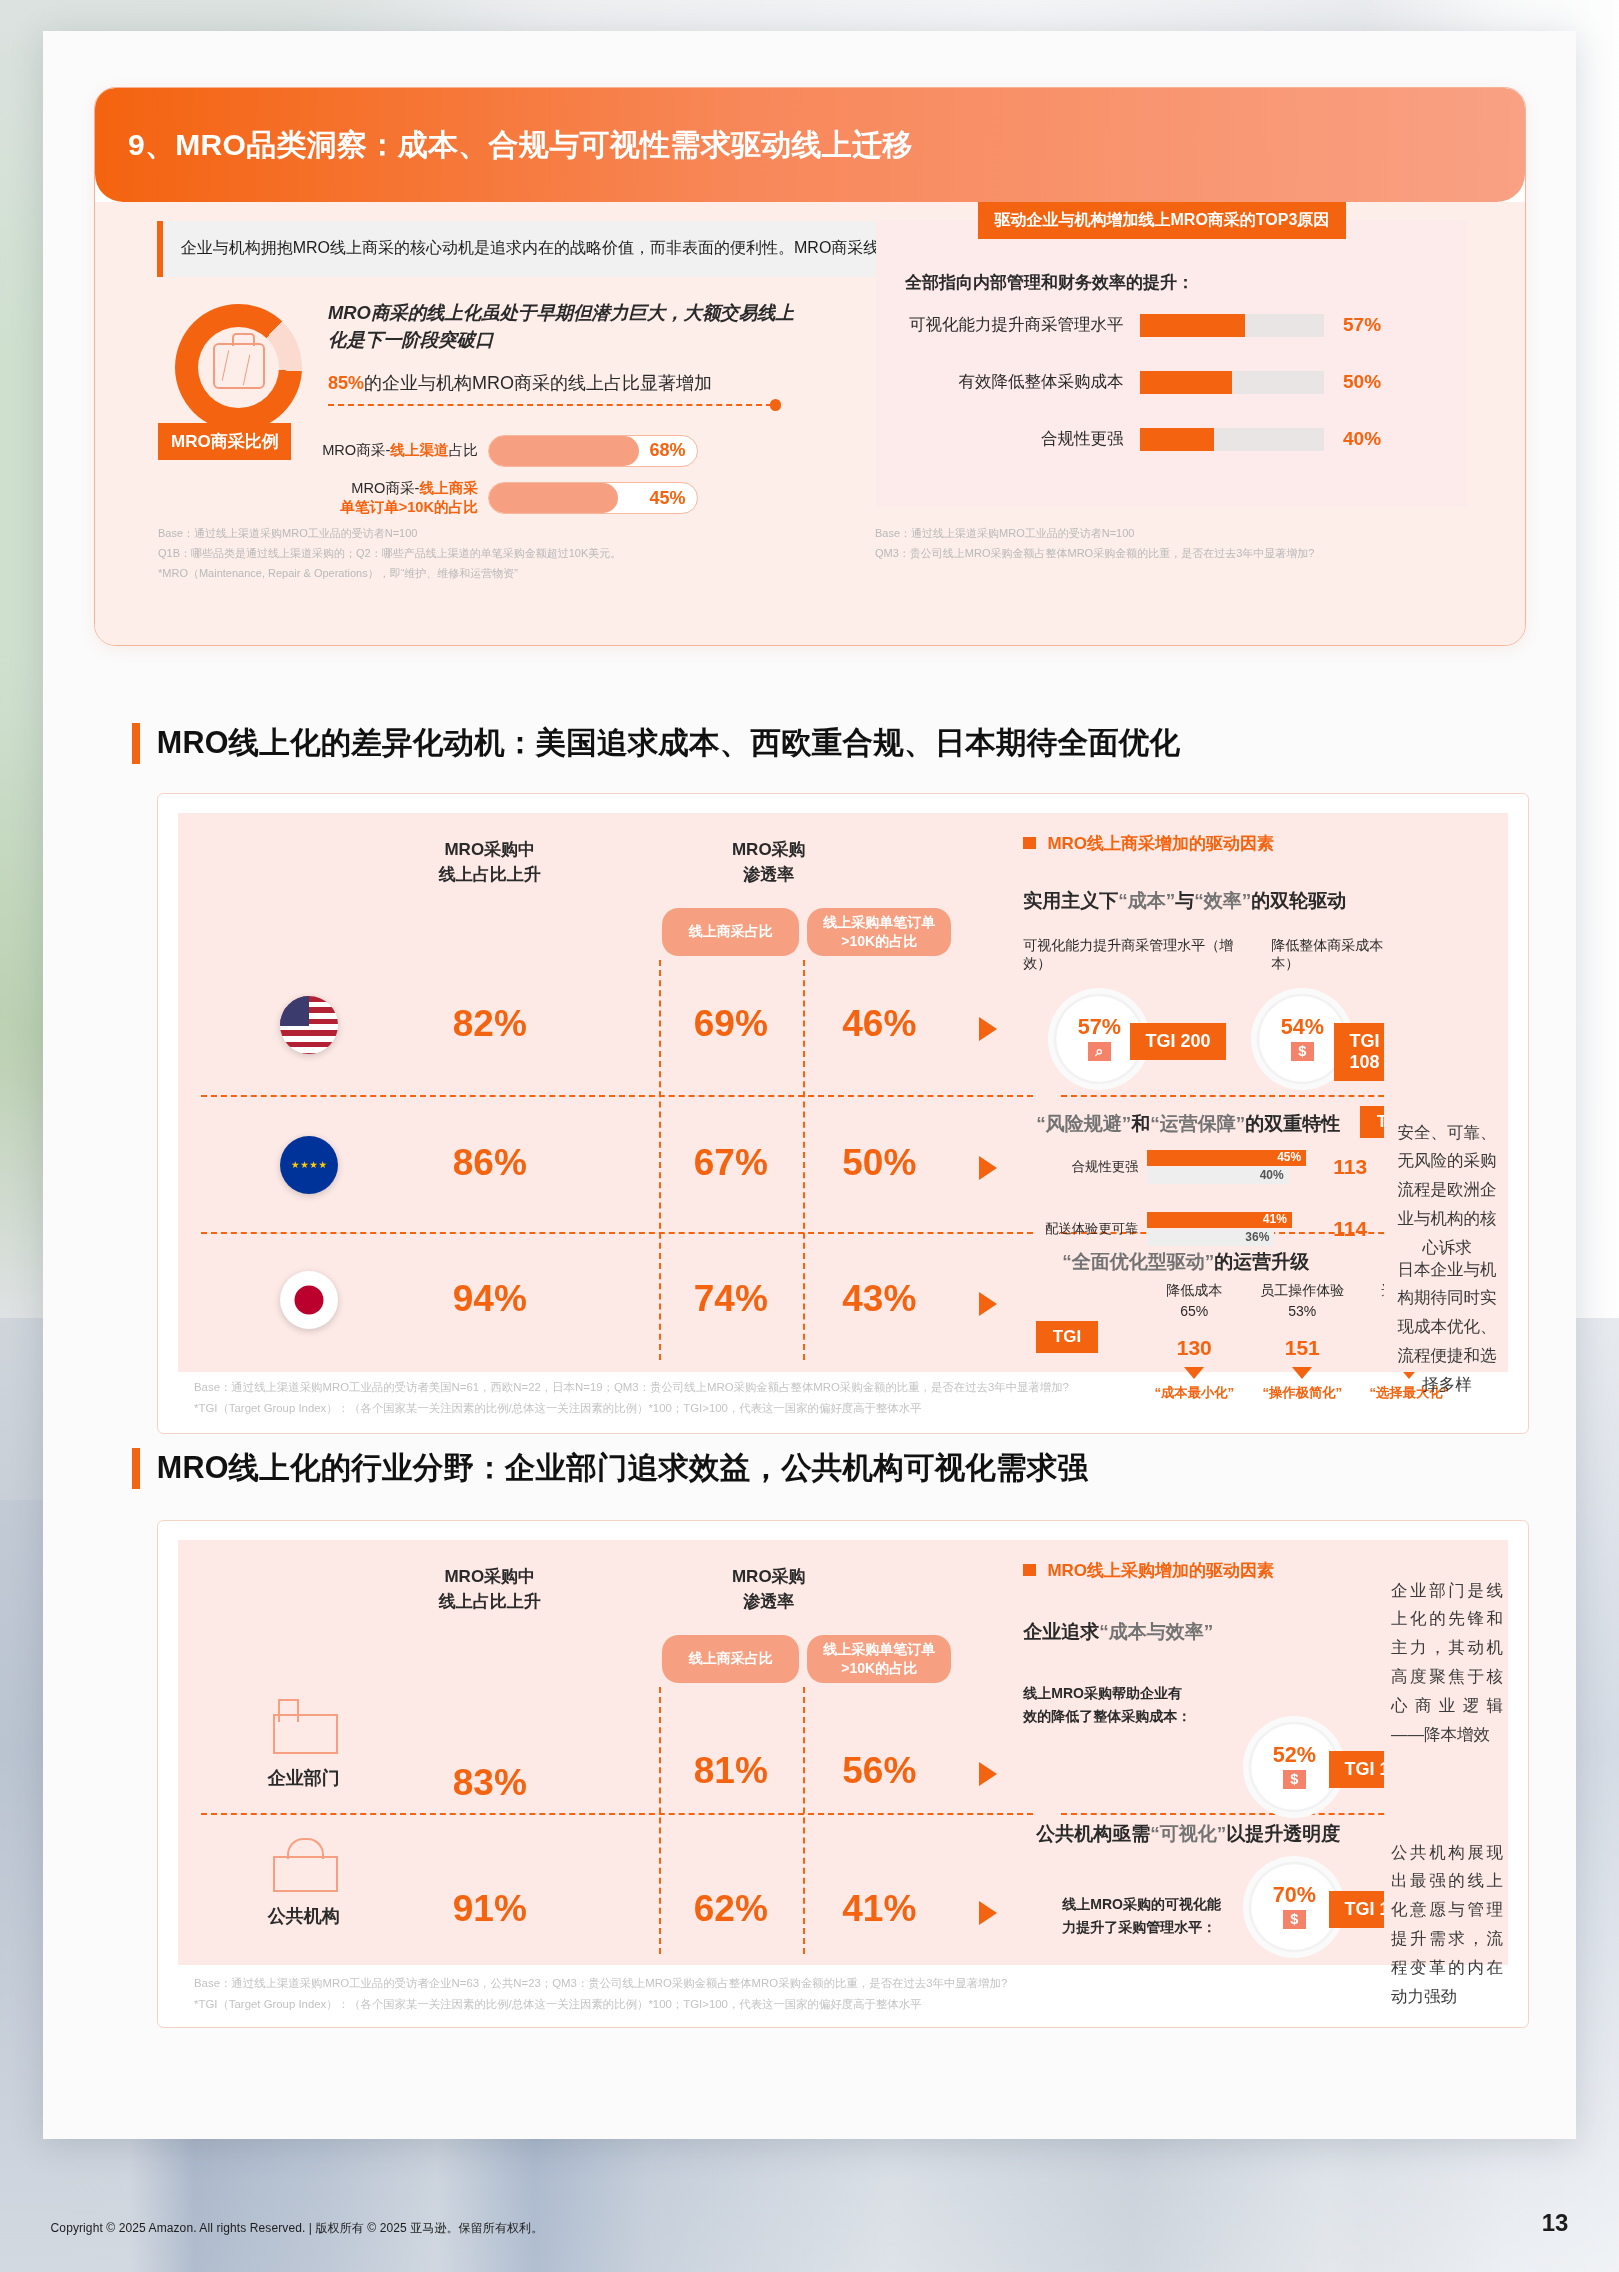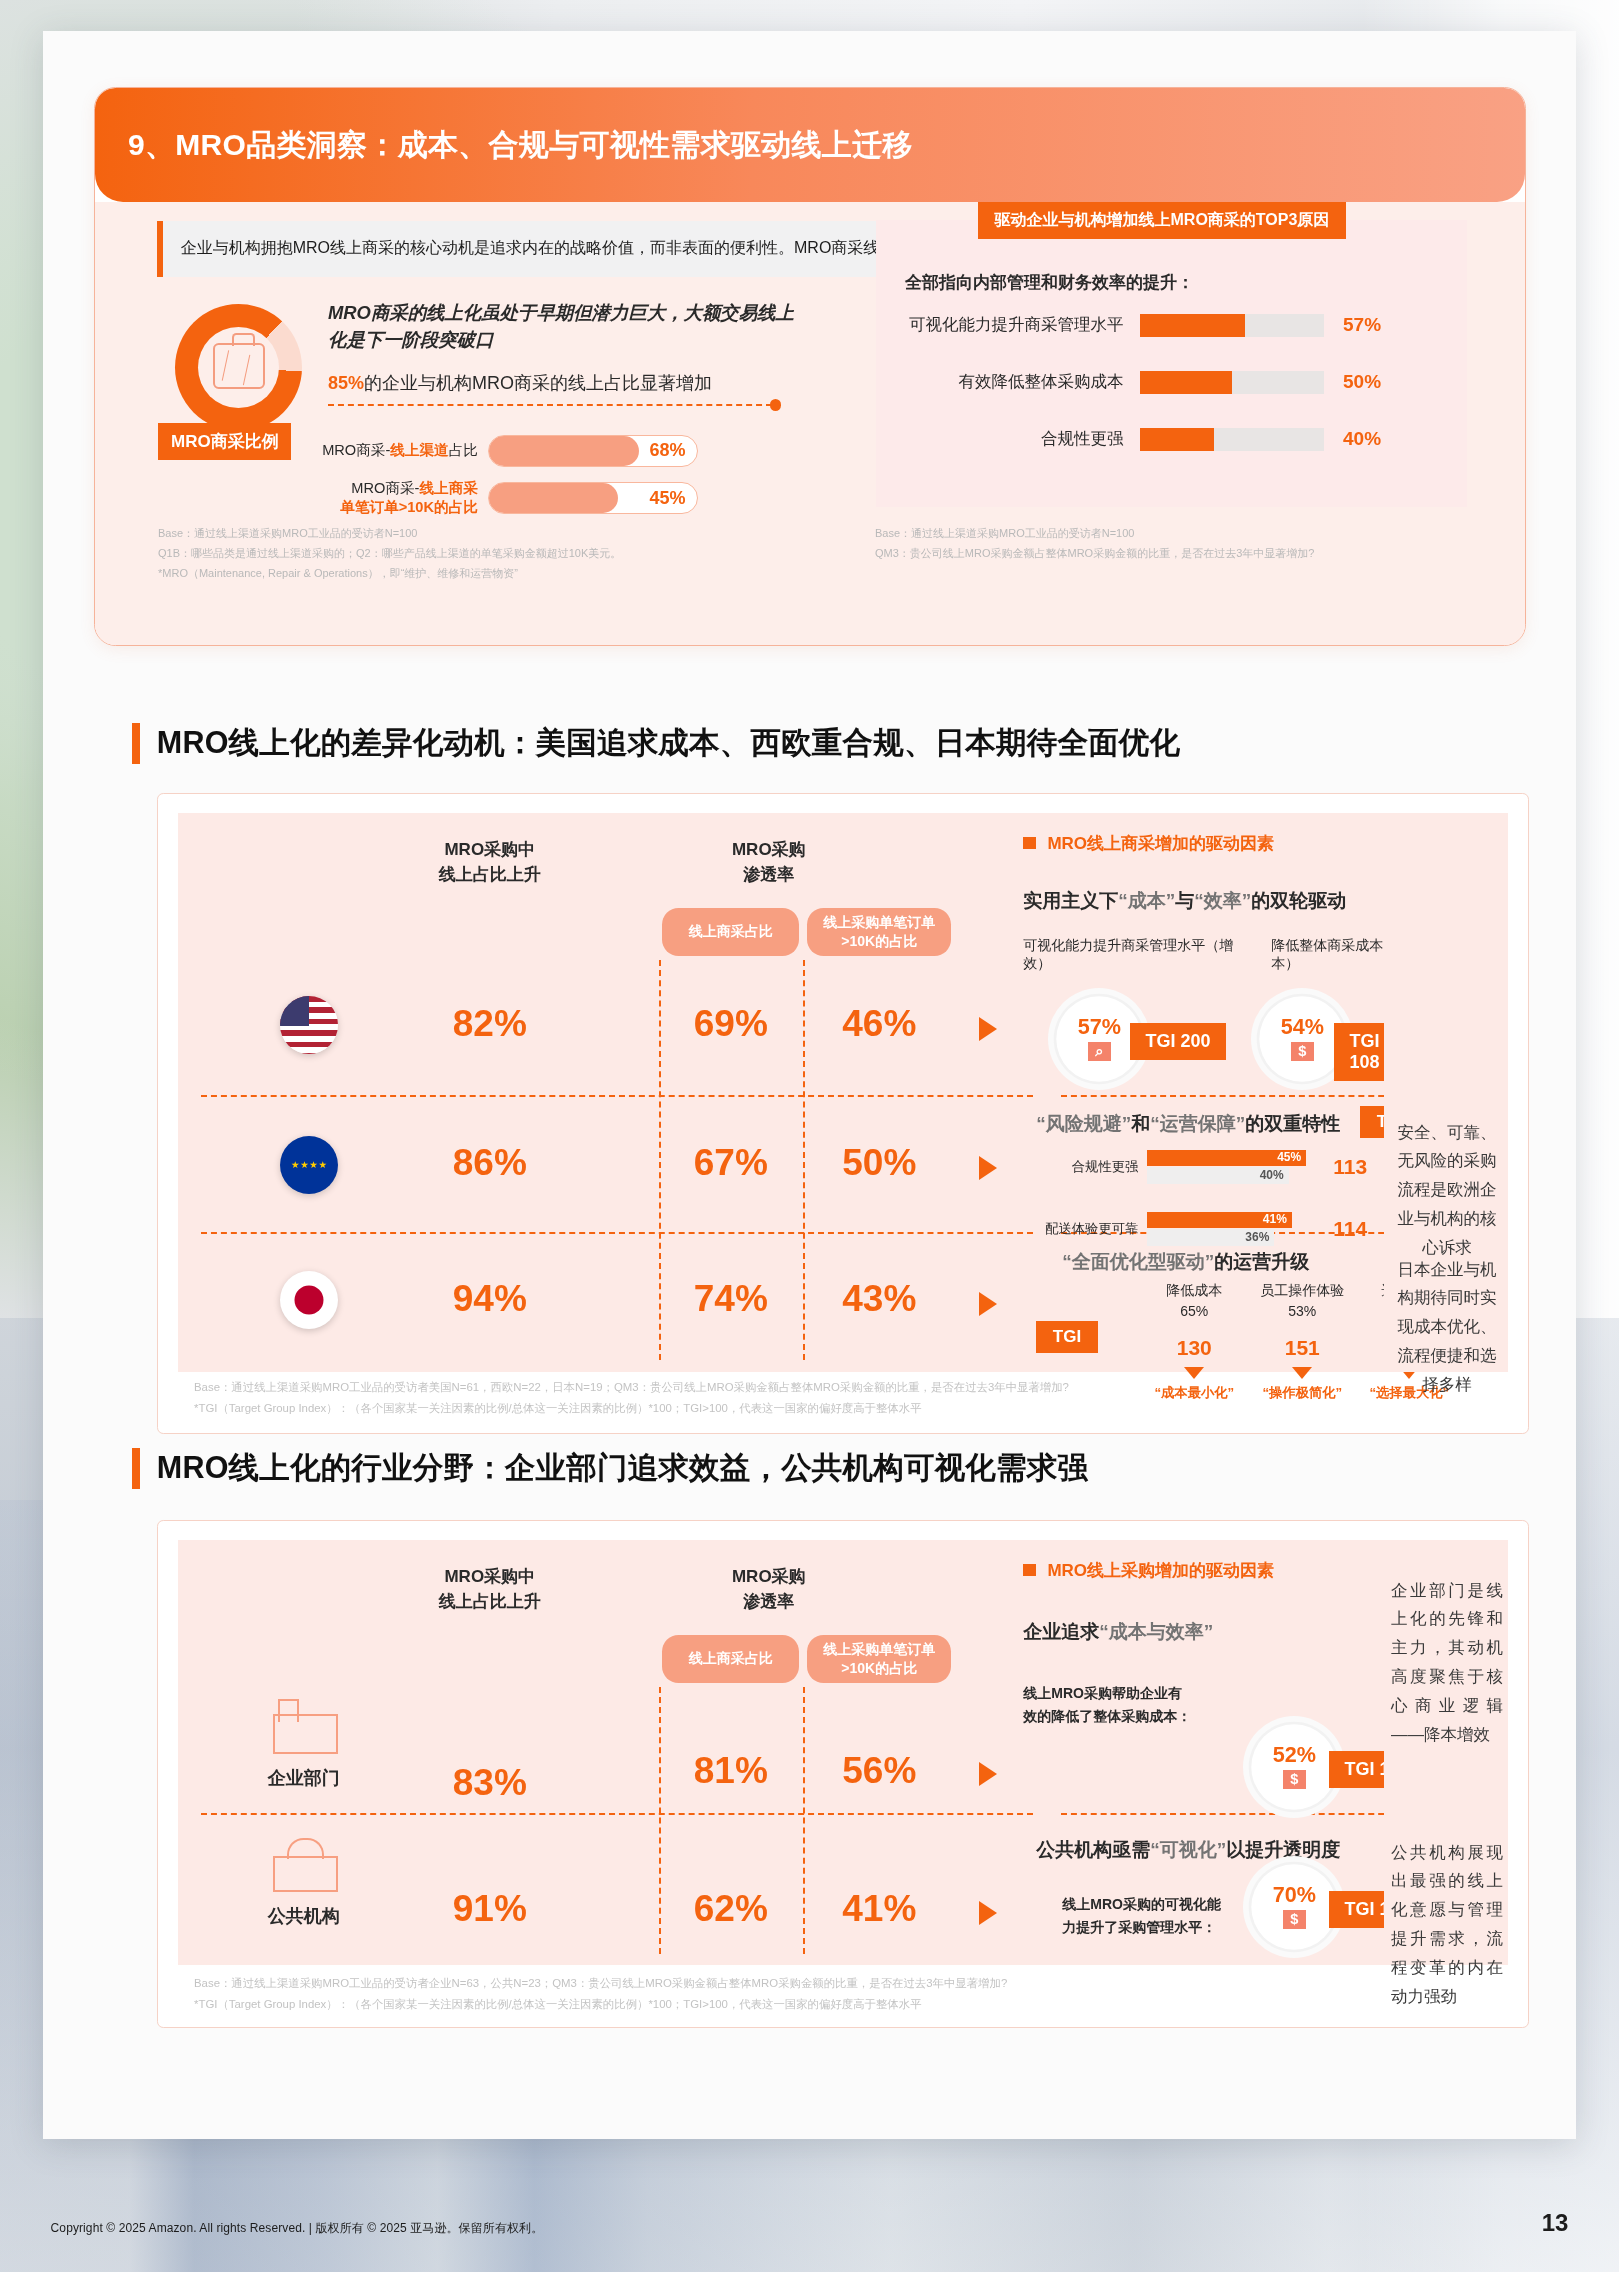--- a/index.html
+++ b/index.html
@@ -438,21 +438,21 @@
       </div>
       <div class="tgi" style="left:1151px;top:211px;">TGI 104</div>
 
       <div class="icon-gov" style="left:95px;top:297px;"></div>
       <div style="position:absolute;left:81px;top:364px;width:89px;text-align:center;font-size:18px;font-weight:700;color:#2a2a2a;">公共机构</div>
       <div class="bigpct" style="left:210px;top:348px;width:203px;">91%</div>
       <div class="bigpct" style="left:484px;top:348px;width:137px;">62%</div>
       <div class="bigpct" style="left:629px;top:348px;width:144px;">41%</div>
       <div class="tri" style="left:801px;top:361px;"></div>
 
-      <div class="rp-h2" style="position:absolute;left:858px;top:297px;">
+      <div class="rp-h2" style="position:absolute;left:858px;top:281px;">
         <span>公共机构亟需</span><em>“可视化”</em><span>以提升透明度</span>
       </div>
       <div class="rp-sm" style="position:absolute;left:884px;top:353px;width:184px;line-height:1.7;font-weight:700;">
         <span>线上MRO采购的可视化能</span><br>
         <span>力提升了采购管理水平：</span>
       </div>
       <div class="ring" style="left:1079px;top:330px;">
         <div class="rv">70%</div>
         <div class="ri mon">$</div>
       </div>

